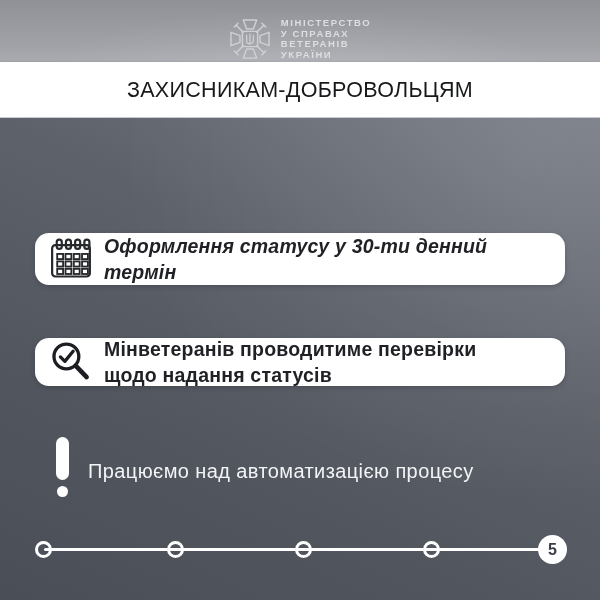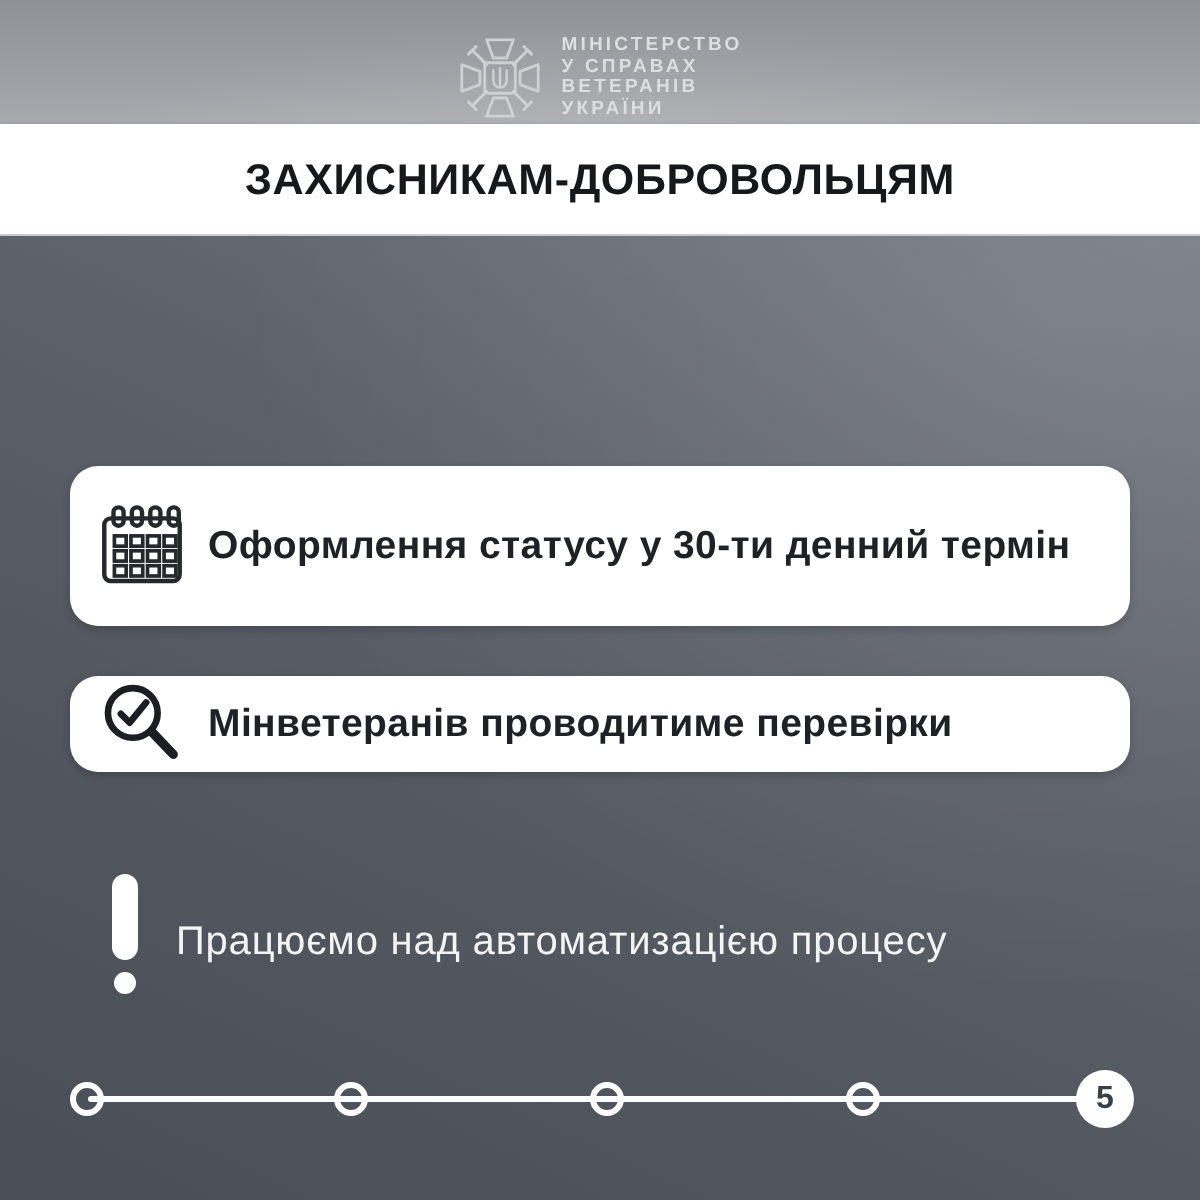--- a/index.html
+++ b/index.html
@@ -26,39 +26,39 @@
   }
 
   
   .banner {
     position:absolute; left:0; top:62px; width:600px; height:56px;
     background:#ffffff; border-bottom:1px solid #c9cbcf;
     display:flex; flex-direction:column; align-items:center; justify-content:center;
     box-shadow:0 1px 3px rgba(0,0,0,0.25);
   }
   .banner .t-line {
-    color:#17181a; font-weight:bold; font-size:21.5px; line-height:26px;
+    color:#17181a; font-weight:normal; font-size:21.5px; line-height:26px;
     letter-spacing:0.3px; text-align:center; white-space:nowrap;
   }
 
   
   .body-bg {
     position:absolute; left:0; top:118px; width:600px; height:482px;
     background:
       radial-gradient(ellipse at 88% 8%, rgba(255,255,255,0.10), rgba(255,255,255,0) 55%),
       linear-gradient(205deg, #747983 0%, #5d616a 38%, #52565e 68%, #4a4e56 100%);
   }
 
   
   .card {
     position:absolute; left:35px; width:530px; background:#ffffff;
     border-radius:14px; display:flex; align-items:center;
     padding:0 20px 0 13px; box-shadow:0 2px 5px rgba(0,0,0,0.18);
   }
-  .card-1 { top:233px; height:80px; }
+  .card-1 { top:233px; height:52px;font-style:italic; }
   .card-2 { top:338px; height:48px; }
   .card .icon-box { width:46px; flex:0 0 46px; display:flex; align-items:center; justify-content:center; }
   .card .card-text {
     margin-left:10px; color:#1f2125; font-weight:bold; font-size:19.5px;
     line-height:26px; letter-spacing:0.2px;
   }
 
   
   .excl {
     position:absolute; left:55px; top:437px; width:14px; height:62px;
@@ -160,20 +160,21 @@
       <svg width="48" height="50" viewBox="0 0 50 52">
         <g fill="none" stroke="#1c1e22">
           <circle cx="20" cy="20" r="13.5" stroke-width="3.6"></circle>
           <path d="M30.5 30.5 L42 42.5" stroke-width="5" stroke-linecap="round"></path>
           <path d="M13.5 20.5 l4.8 4.8 l9 -11" stroke-width="3.6" stroke-linecap="round" stroke-linejoin="round"></path>
         </g>
       </svg>
     </div>
     <div class="card-text">
       <div>Мінветеранів проводитиме перевірки</div>
+      <div>щодо надання статусів</div>
     </div>
   </div>
 
   <div class="excl">
     <div class="excl-bar"></div>
     <div class="excl-dot"></div>
   </div>
   <div class="note-text-wrap">
     <div class="note-text">Працюємо над автоматизацією процесу</div>
   </div>

